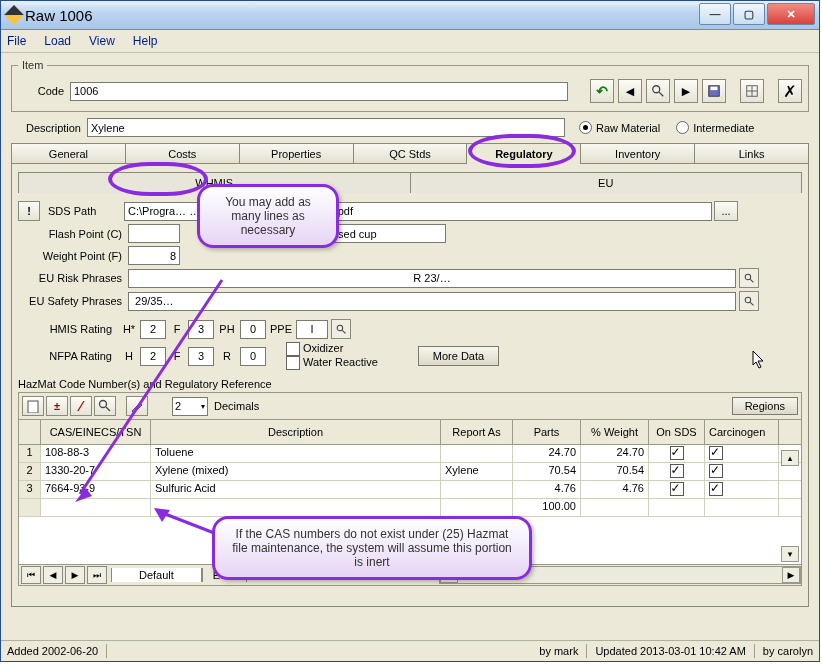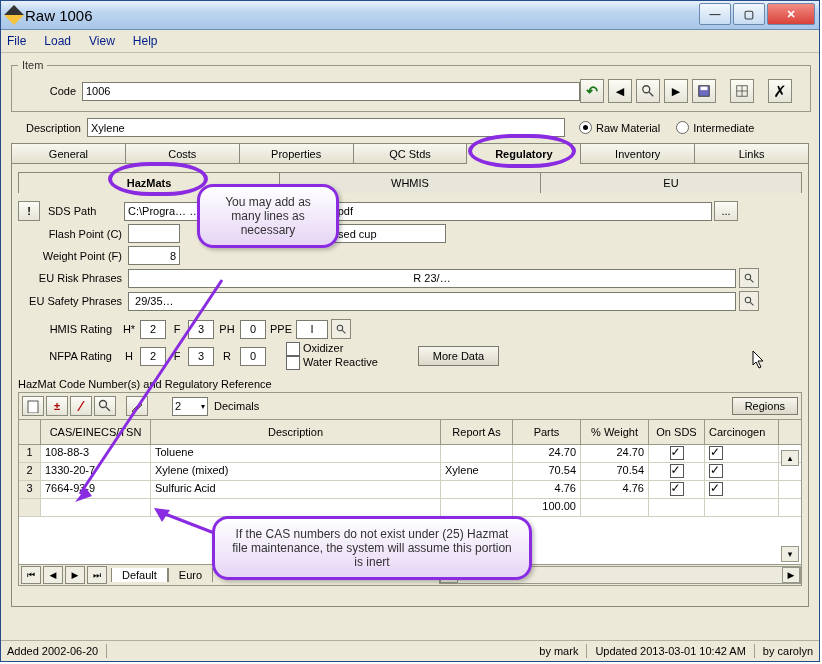--- a/index.html
+++ b/index.html
@@ -8,21 +8,21 @@
 .titlebar .pencil{display:inline-block;width:14px;height:14px;background:linear-gradient(45deg,#f7c23c 50%,#333 50%);transform:rotate(-45deg);margin-right:4px}
 .titlebar .title{font-size:15px;color:#000}
 .winbtns{position:absolute;right:4px;top:2px;display:flex}
 .winbtn{width:30px;height:20px;margin-left:2px;border:1px solid #6a88ad;background:linear-gradient(#f2f7fc,#c8ddf3);display:flex;align-items:center;justify-content:center;font-size:11px;font-weight:bold;color:#3b3b3b;border-radius:2px}
 .winbtn.close{width:46px;background:linear-gradient(#f28d84,#d9423a);color:#fff}
 .menubar{height:22px;background:#ece9d8;border-bottom:1px solid #c0c0b0;padding-left:6px;display:flex;align-items:center}
 .menubar span{margin-right:18px;color:#001d8a;font-size:12px}
 .content{padding:6px 10px 0 10px;height:calc(100% - 28px - 22px - 20px);overflow:hidden;position:relative}
 fieldset{border:1px solid #9a968a;margin:0 0 6px 0;padding:6px 6px 6px 6px}
 legend{font-size:11px;color:#333;padding:0 4px}
-.row{display:flex;align-items:center;margin:2px 12px}
+.row{display:flex;align-items:center;margin:2px 0}
 .lbl{display:inline-block;text-align:right;padding-right:6px;font-size:11px;color:#000}
 input.tb{font-family:inherit;font-size:11px;border:1px solid #7a7a6e;background:#fff;height:17px;padding:0 3px}
 .toolbar{display:flex;align-items:center;gap:4px}
 .tbtn{width:22px;height:22px;border:1px solid #8a8a7a;background:linear-gradient(#fcfcf6,#e6e4d7);display:flex;align-items:center;justify-content:center;font-size:11px;cursor:pointer}
 .tbtn svg{width:14px;height:14px}
 .rawint{display:flex;align-items:center;gap:16px;margin-left:14px}
 .radio{display:flex;align-items:center;gap:4px}
 .radio .dot{width:11px;height:11px;border:1px solid #666;border-radius:50%;background:#fff;display:inline-flex;align-items:center;justify-content:center}
 .radio .dot.sel::after{content:"";width:5px;height:5px;border-radius:50%;background:#000}
 .maintabs{display:flex;margin-top:2px}
@@ -55,21 +55,21 @@
 .c.desc{width:290px}
 .c.rpt{width:72px}
 .c.parts{width:68px;text-align:right}
 .c.wt{width:68px;text-align:right}
 .c.sds{width:56px;text-align:center}
 .c.carc{width:74px;text-align:left}
 .chk{display:inline-block;width:12px;height:12px;border:1px solid #555;background:#fff;position:relative}
 .chk.on::after{content:"✓";position:absolute;left:0;top:-2px;font-size:12px}
 .tabs-bottom{border:1px solid #999989;border-top:none;height:20px;display:flex;align-items:center;background:#ece9d8;font-size:11px}
 .navbtn{width:18px;height:16px;border:1px solid #8a8a7a;background:#f0eee2;display:flex;align-items:center;justify-content:center;margin-left:2px;font-size:9px}
-.sheet{border:1px solid #8a8a7a;border-bottom:none;border-top:none;padding:1px 10px;background:#fff;margin-left:4px}
+.sheet{border:1px solid #8a8a7a;border-bottom:none;border-top:none;padding:1px 27px;background:#fff;margin-left:4px}
 .sheet2{border:1px solid #8a8a7a;border-bottom:none;border-top:none;padding:1px 10px;background:#ece9d8}
 .hsbar{margin-left:auto;width:360px;height:16px;border:1px solid #999989;background:#eceadc;position:relative}
 .hsbar .arrow{width:16px;height:14px;border:1px solid #999989;background:#f0eee2;position:absolute;top:0;display:flex;align-items:center;justify-content:center;font-size:9px}
 .hsbar .arrow.l{left:0}
 .hsbar .arrow.r{right:0}
 .status{position:absolute;left:0;right:0;bottom:0;height:20px;background:#ece9d8;border-top:1px solid #b0b0a0;display:flex;align-items:center;font-size:11px;padding:0 6px}
 .status .sep{border-left:1px solid #a0a090;height:14px;margin:0 8px}
 .callout{position:absolute;border:3px solid #8a2be2;border-radius:16px;background:linear-gradient(#fff,#e6d5f5);padding:8px 12px;font-size:12px;text-align:center;color:#333;box-shadow:2px 2px 4px rgba(0,0,0,.25);z-index:20}
 .callout::after{content:"";position:absolute;width:0;height:0}
 .highlight{position:absolute;border:4px solid #8a2be2;border-radius:50%/60%;z-index:30;pointer-events:none}
@@ -161,21 +161,20 @@
       <div class="maintab">Inventory</div>
       <div class="maintab">Links</div>
     </div>
 
     <div class="pane">
 
       <div class="highlight" style="left:456px;top:-30px;width:100px;height:26px"></div>
       <div class="highlight" style="left:96px;top:-2px;width:92px;height:26px"></div>
 
       <div class="subtabs">
-        <div class="subtab active" style="flex:0 0 260px"><b>HazMats</b></div>
         <div class="subtab">WHMIS</div>
         <div class="subtab">EU</div>
       </div>
 
       <div class="field-row">
         <div class="tbtn" style="width:20px;height:18px;margin-right:8px;font-weight:bold">!</div>
         <span class="lbl" style="width:70px;text-align:left">SDS Path</span>
         <input class="tb" style="width: 580px;" value="C:\Progra… …ormulator\Documents\iso16.pdf">
         <div class="tbtn" style="width:22px;height:18px;margin-left:2px">...</div>
       </div>

